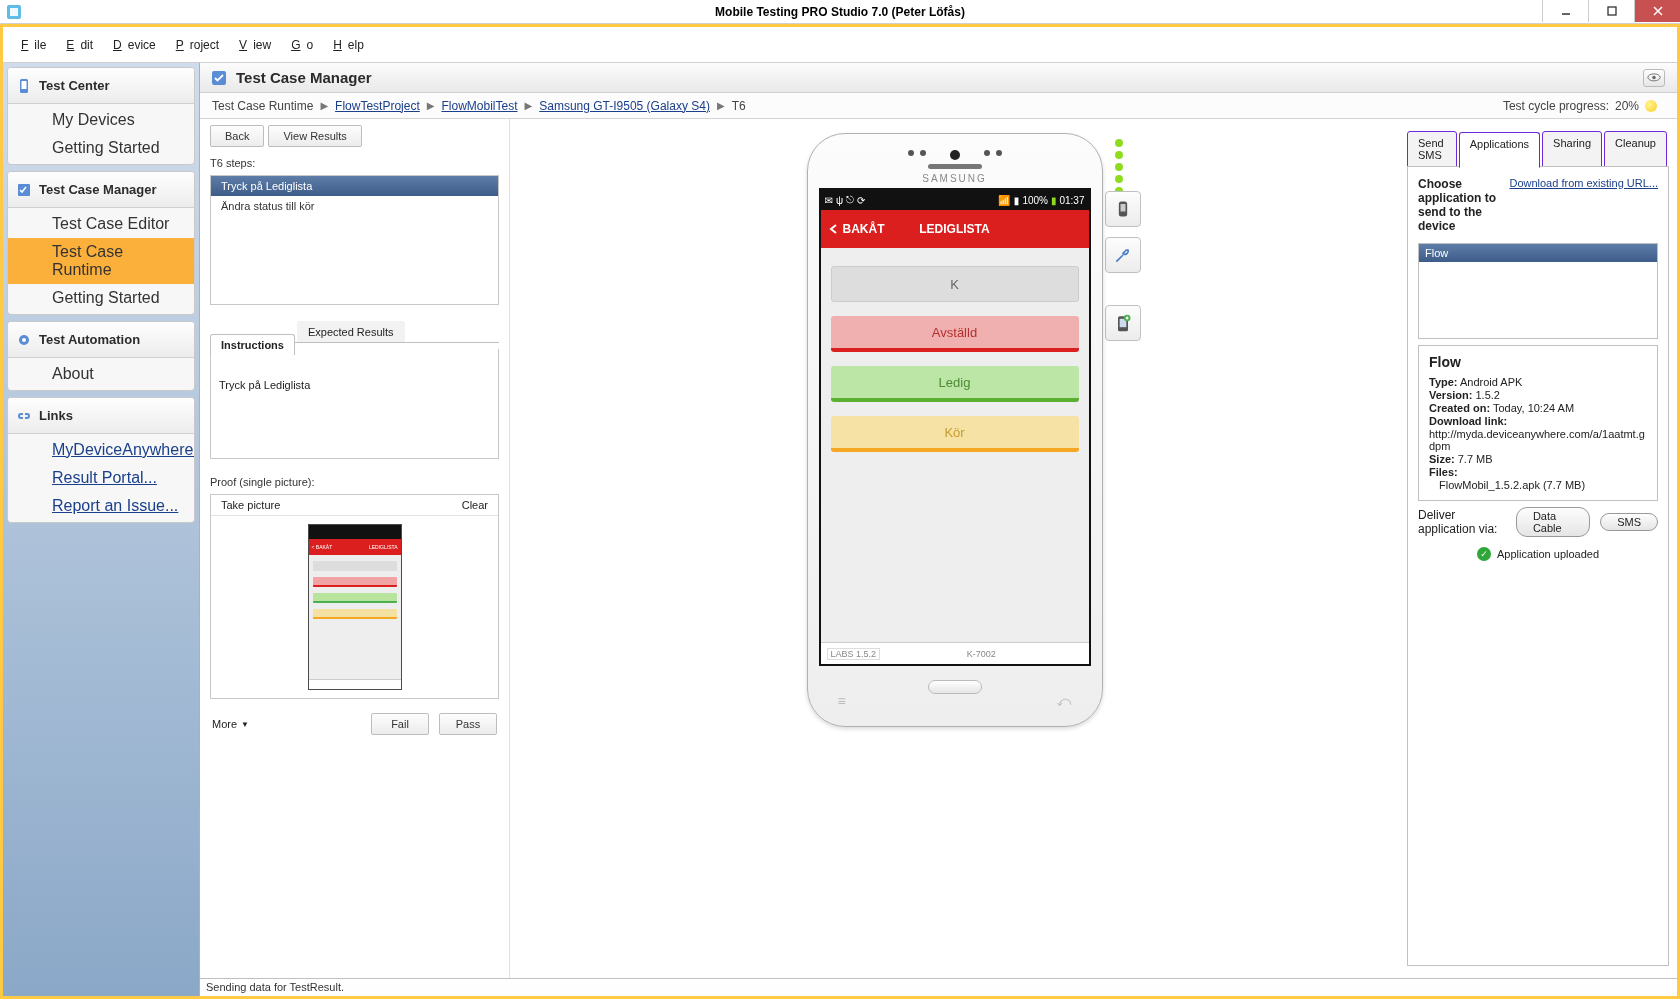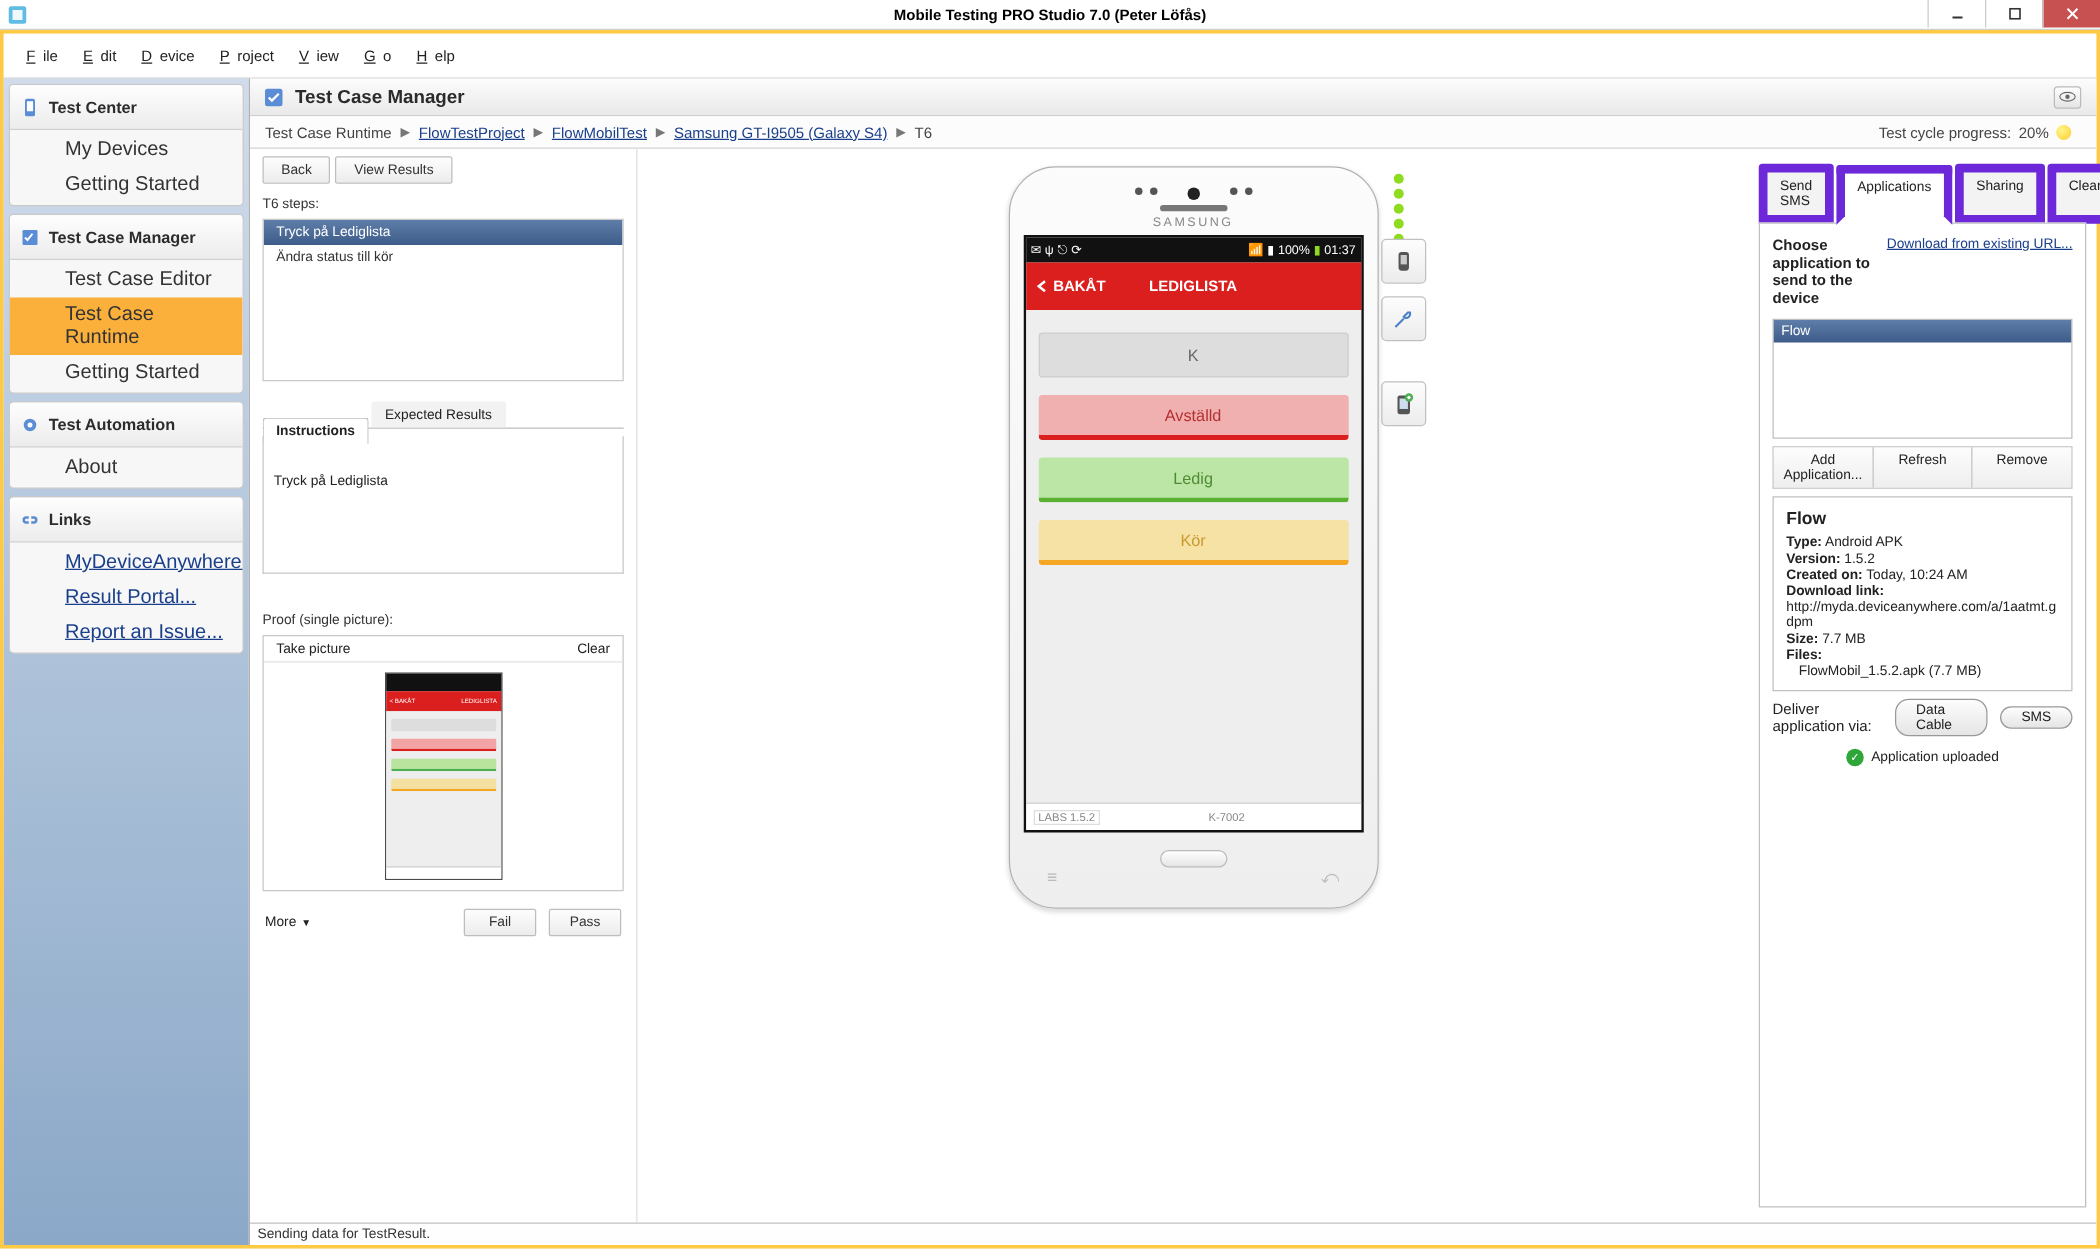--- a/index.html
+++ b/index.html
@@ -96,21 +96,21 @@
 .homeBtn{width:54px;height:14px;border:1px solid #bbb;border-radius:8px;margin-top:14px;background:linear-gradient(#fff,#e5e5e5)}
 .softKeys{position:absolute;bottom:16px;width:100%;display:flex;justify-content:space-between;padding:0 30px;color:#bbb;font-size:14px}
 
 .signalDots{display:flex;flex-direction:column;gap:4px;position:absolute;left:calc(50% + 160px);top:20px}
 .signalDots span{width:8px;height:8px;background:#8edb1f;border-radius:50%}
 .sideIconBtns{position:absolute;left:calc(50% + 150px);top:72px;display:flex;flex-direction:column;gap:10px}
 .sideIconBtn{width:36px;height:36px;border:1px solid #c0c0c0;border-radius:4px;background:linear-gradient(#fdfdfd,#ececec);display:flex;align-items:center;justify-content:center;cursor:pointer}
 
 .rightPane{width:278px;padding:12px 8px;display:flex;flex-direction:column}
 .rtabs{display:flex}
-.rtab{padding:5px 10px;font-size:11px;border:7px solid #6d28d9;background:#f3f3f3;border-radius:3px 3px 0 0;margin-right:2px;cursor:pointer}
+.rtab{padding:5px 10px;font-size:11px;border:1px solid #6d28d9;background:#f3f3f3;border-radius:3px 3px 0 0;margin-right:2px;cursor:pointer}
 .rtab.sel{background:#fff;border-bottom-color:#fff;position:relative;top:1px}
 .rpanel{border:1px solid #c0c0c0;padding:10px 10px;flex:1;display:flex;flex-direction:column;gap:6px;background:#fff;margin-top:-1px}
 .rpanel h3{font-size:12px;font-weight:700;margin:0 0 4px 0}
 .appList{border:1px solid #bfbfbf;height:96px;background:#fff}
 .appList .row{background:linear-gradient(#5e7da8,#3d5c89);color:#fff;padding:3px 6px;font-size:11px}
 .btnRow{display:flex;border:1px solid #c0c0c0}
 .btnRow .cell{flex:1;text-align:center;padding:4px 0;font-size:11px;border-left:1px solid #c0c0c0;background:linear-gradient(#fdfdfd,#eee);cursor:pointer}
 .btnRow .cell:first-child{border-left:none}
 .detailBox{border:1px solid #c0c0c0;padding:8px 10px;font-size:11px}
 .detailBox h4{margin:0 0 6px 0;font-size:14px}
@@ -283,21 +283,21 @@
           </div>
 
           <div class="tabStrip">
             <div class="tab sel">Instructions</div>
             <div class="tab">Expected Results</div>
           </div>
           <div class="tabContent">
             <span>Tryck på Lediglista</span>
           </div>
 
-          <div class="sectionLabel" style="margin-top:25px">Proof (single picture):</div>
+          <div class="sectionLabel" style="margin-top:11px">Proof (single picture):</div>
           <div class="proofBox">
             <div class="proofHeader">
               <span style="cursor:pointer">Take picture</span>
               <span style="cursor:pointer">Clear</span>
             </div>
             <div class="thumb">
               <div class="thumbTop"></div>
               <div class="thumbRed">
                   <span>&lt; BAKÅT</span>
                   <span>LEDIGLISTA</span>
@@ -420,25 +420,20 @@
             <div class="rtab">Cleanup</div>
           </div>
           <div class="rpanel">
             <div style="display:flex;justify-content:space-between;align-items:flex-start;gap:8px">
               <h3>Choose application to send to the device</h3>
               <a style="font-size:11px;white-space:nowrap">Download from existing URL...</a>
             </div>
             <div class="appList">
               <div class="row">Flow</div>
             </div>
-            <div class="btnRow">
-              <div class="cell">Add Application...</div>
-              <div class="cell">Refresh</div>
-              <div class="cell">Remove</div>
-            </div>
             <div class="detailBox">
               <h4>Flow</h4>
               <div class="kv"><b>Type:</b> <span>Android APK</span></div>
               <div class="kv"><b>Version:</b> <span>1.5.2</span></div>
               <div class="kv"><b>Created on:</b> <span>Today, 10:24 AM</span></div>
               <div class="kv"><b>Download link:</b></div>
               <div class="kv" style="word-break:break-all">http://myda.deviceanywhere.com/a/1aatmt.gdpm</div>
               <div class="kv"><b>Size:</b> <span>7.7 MB</span></div>
               <div class="kv"><b>Files:</b></div>
               <div class="kv" style="padding-left:10px">FlowMobil_1.5.2.apk (7.7 MB)</div>

